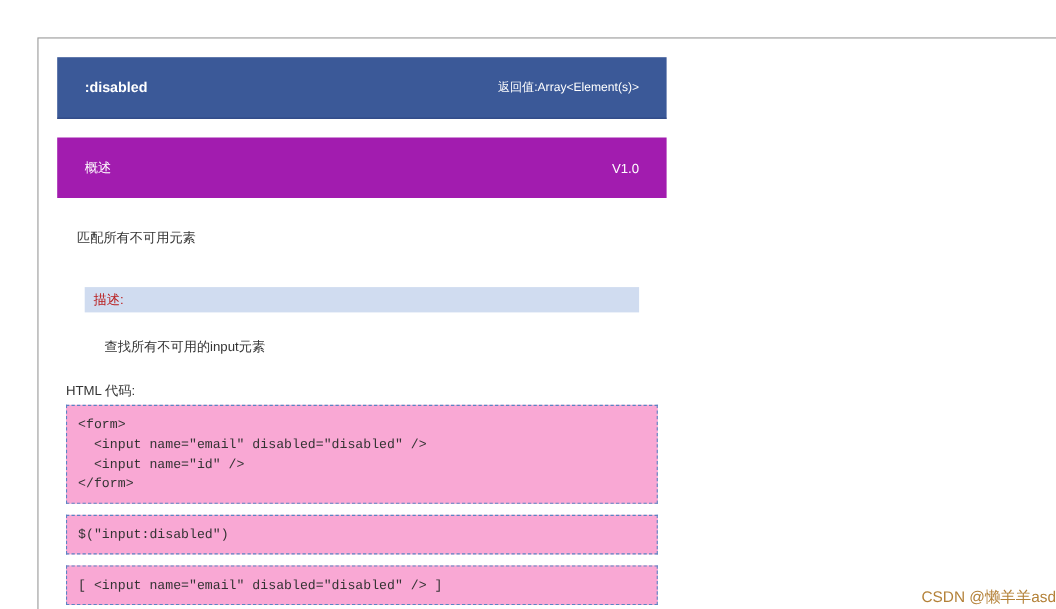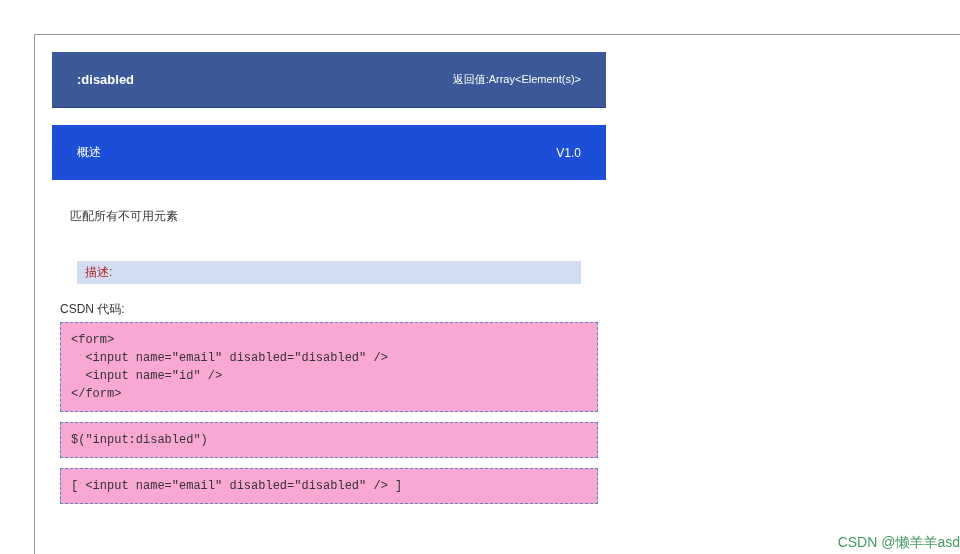--- a/index.html
+++ b/index.html
@@ -25,21 +25,21 @@
       padding: 3px 8px;
       font-size: 13px;
       font-weight: bold;
       display: flex;
       justify-content: space-between;
       align-items: center;
       border-bottom: 1px solid #2a4380;
     }
     .title-bar .return-type { font-weight: normal; font-size: 11px; }
     .section-header {
-      background: #1d4ed8;
+      background: #a21caf;
       color: #fff;
       padding: 2px 8px;
       font-size: 12px;
       display: flex;
       justify-content: space-between;
       align-items: center;
       margin-top: 6px;
     }
     .section-header.light {
       background: #a9bfe4;
@@ -90,21 +90,21 @@
       font-size: 8px;
       line-height: 10px;
       text-align: center;
       color: #555;
     }
     .scroll-h .sb-track { flex: 1; height: 12px; background: #eee; }
     .watermark {
       position: absolute;
       right: 16px;
       bottom: 18px;
-      color: #15803d;
+      color: #a16207;
       font-size: 14px;
       font-family: "Microsoft YaHei", sans-serif;
       opacity: 0.8;
     }
   </style>
 </head>
 <body>
 
 <div class="page">
 
@@ -115,22 +115,23 @@
 
   <div class="section-header">
     <span>概述</span>
     <span>V1.0</span>
   </div>
   <div class="overview-body">匹配所有不可用元素</div>
 
 
   <div class="content">
     <div class="desc-header">描述:</div>
+    <div class="desc-body">查找所有不可用的input元素</div>
 
-    <div class="code-label">CSDN 代码:</div>
+    <div class="code-label">HTML 代码:</div>
     <div class="code-box">&lt;form&gt;
   &lt;input name="email" disabled="disabled" /&gt;
   &lt;input name="id" /&gt;
 &lt;/form&gt;</div>
 
     <div class="code-box">$("input:disabled")</div>
 
     <div class="code-box">[ &lt;input name="email" disabled="disabled" /&gt; ]</div>
   </div>
 

